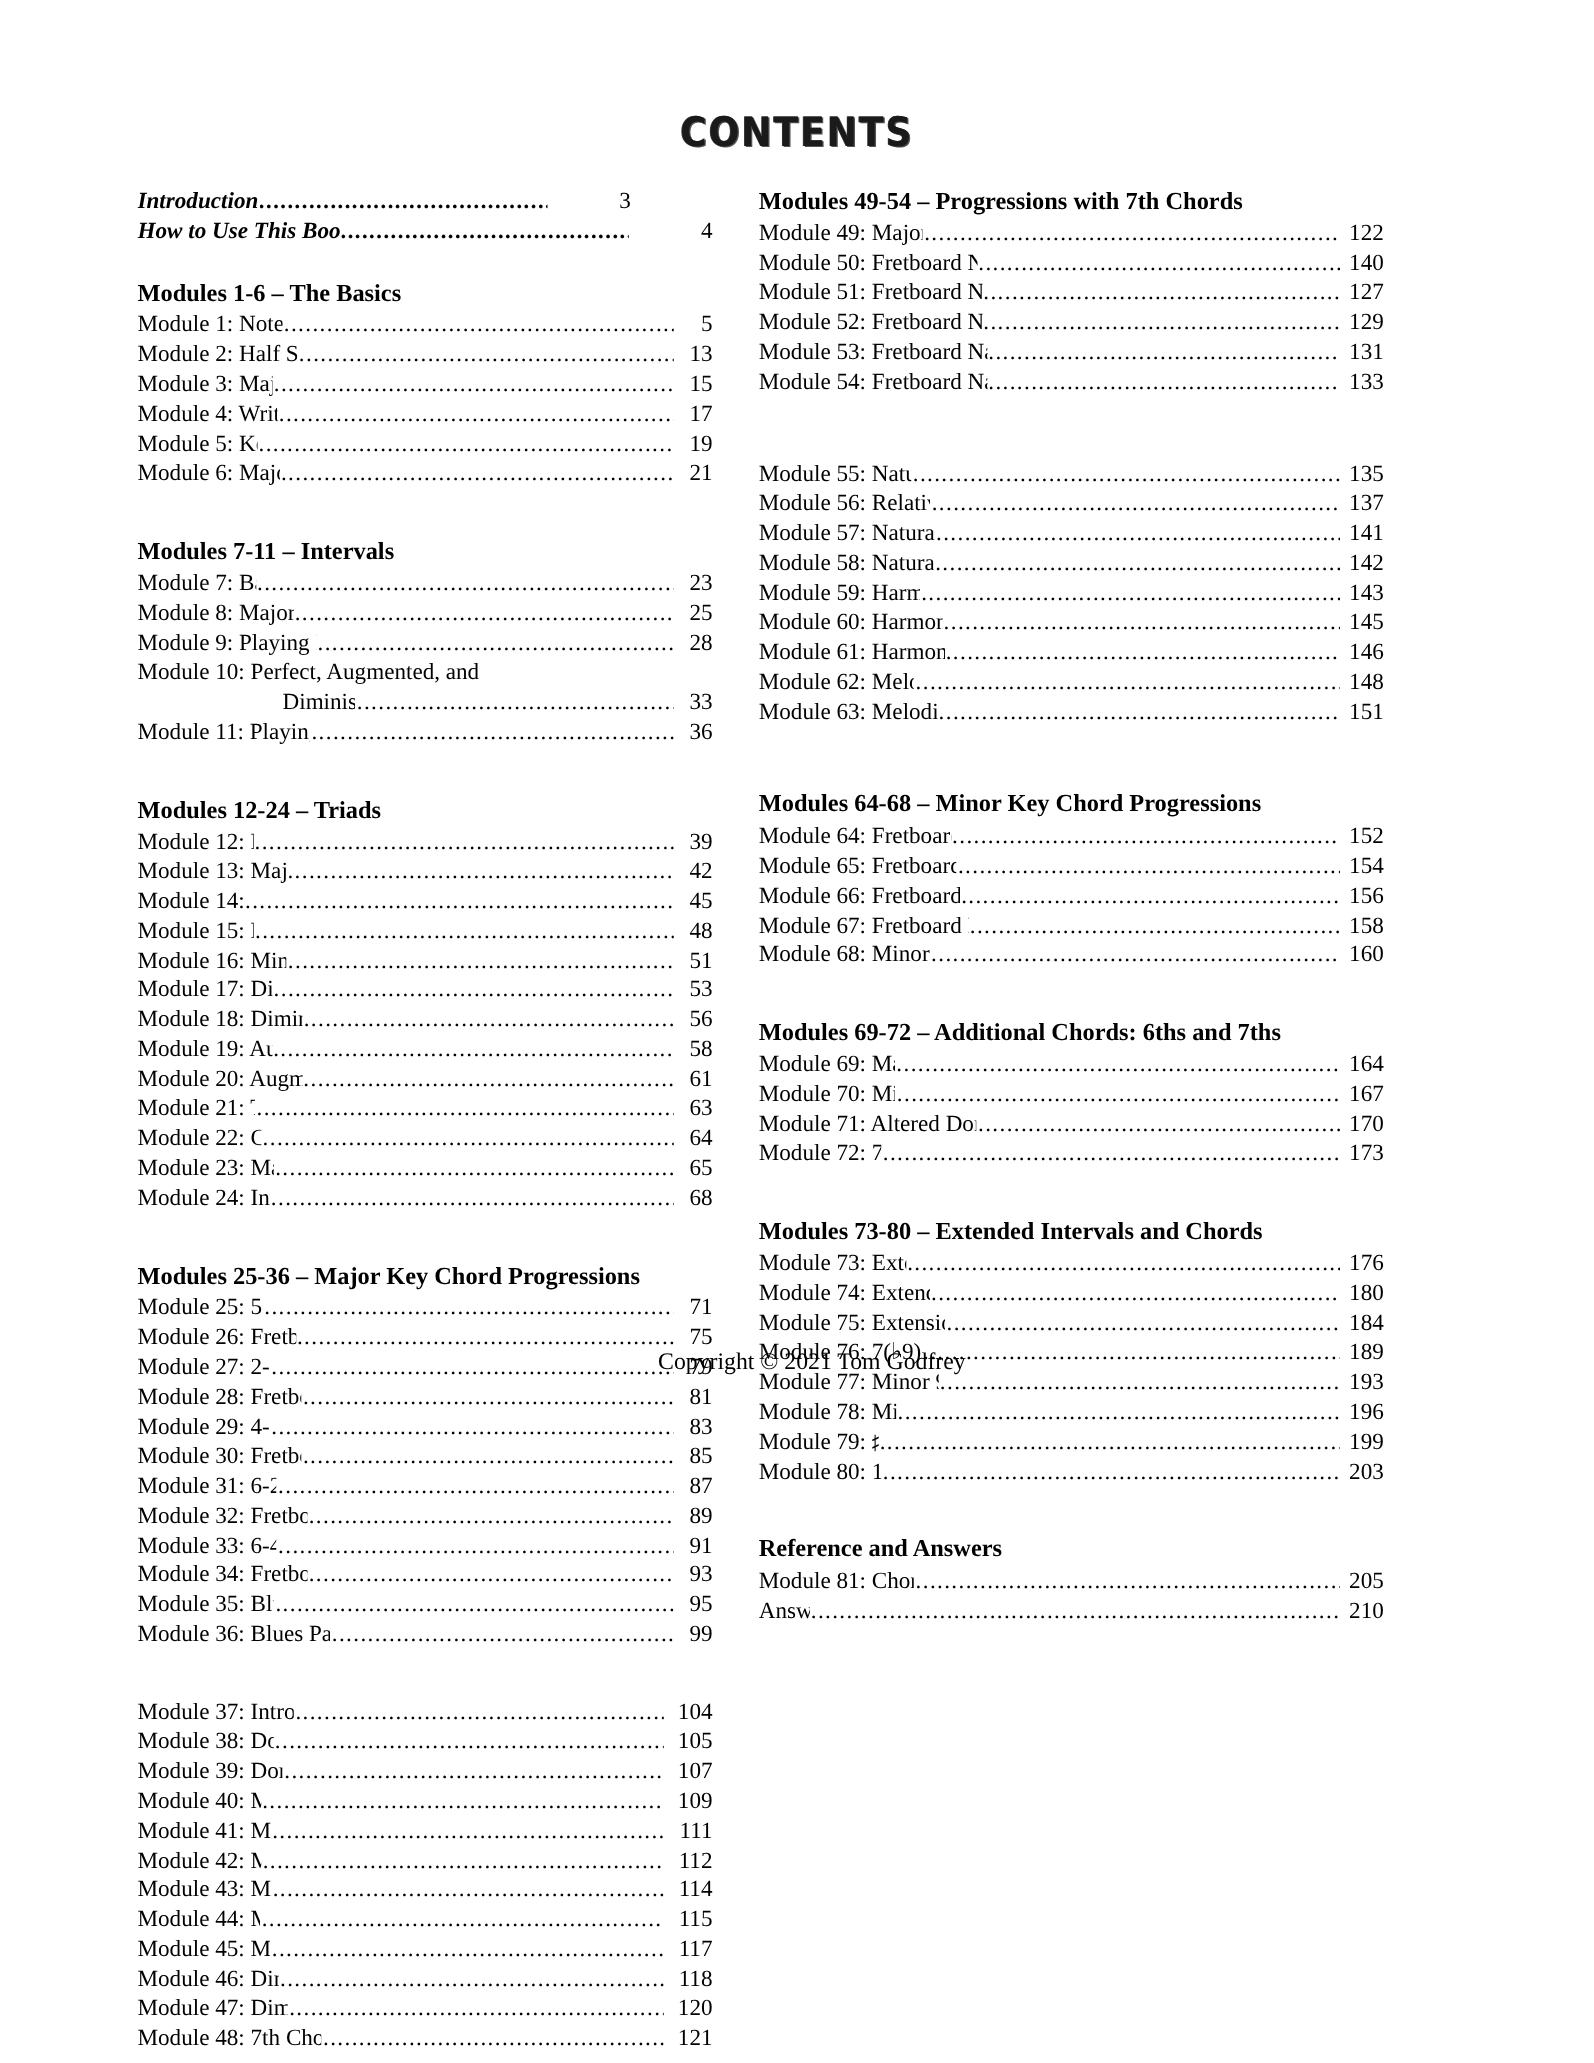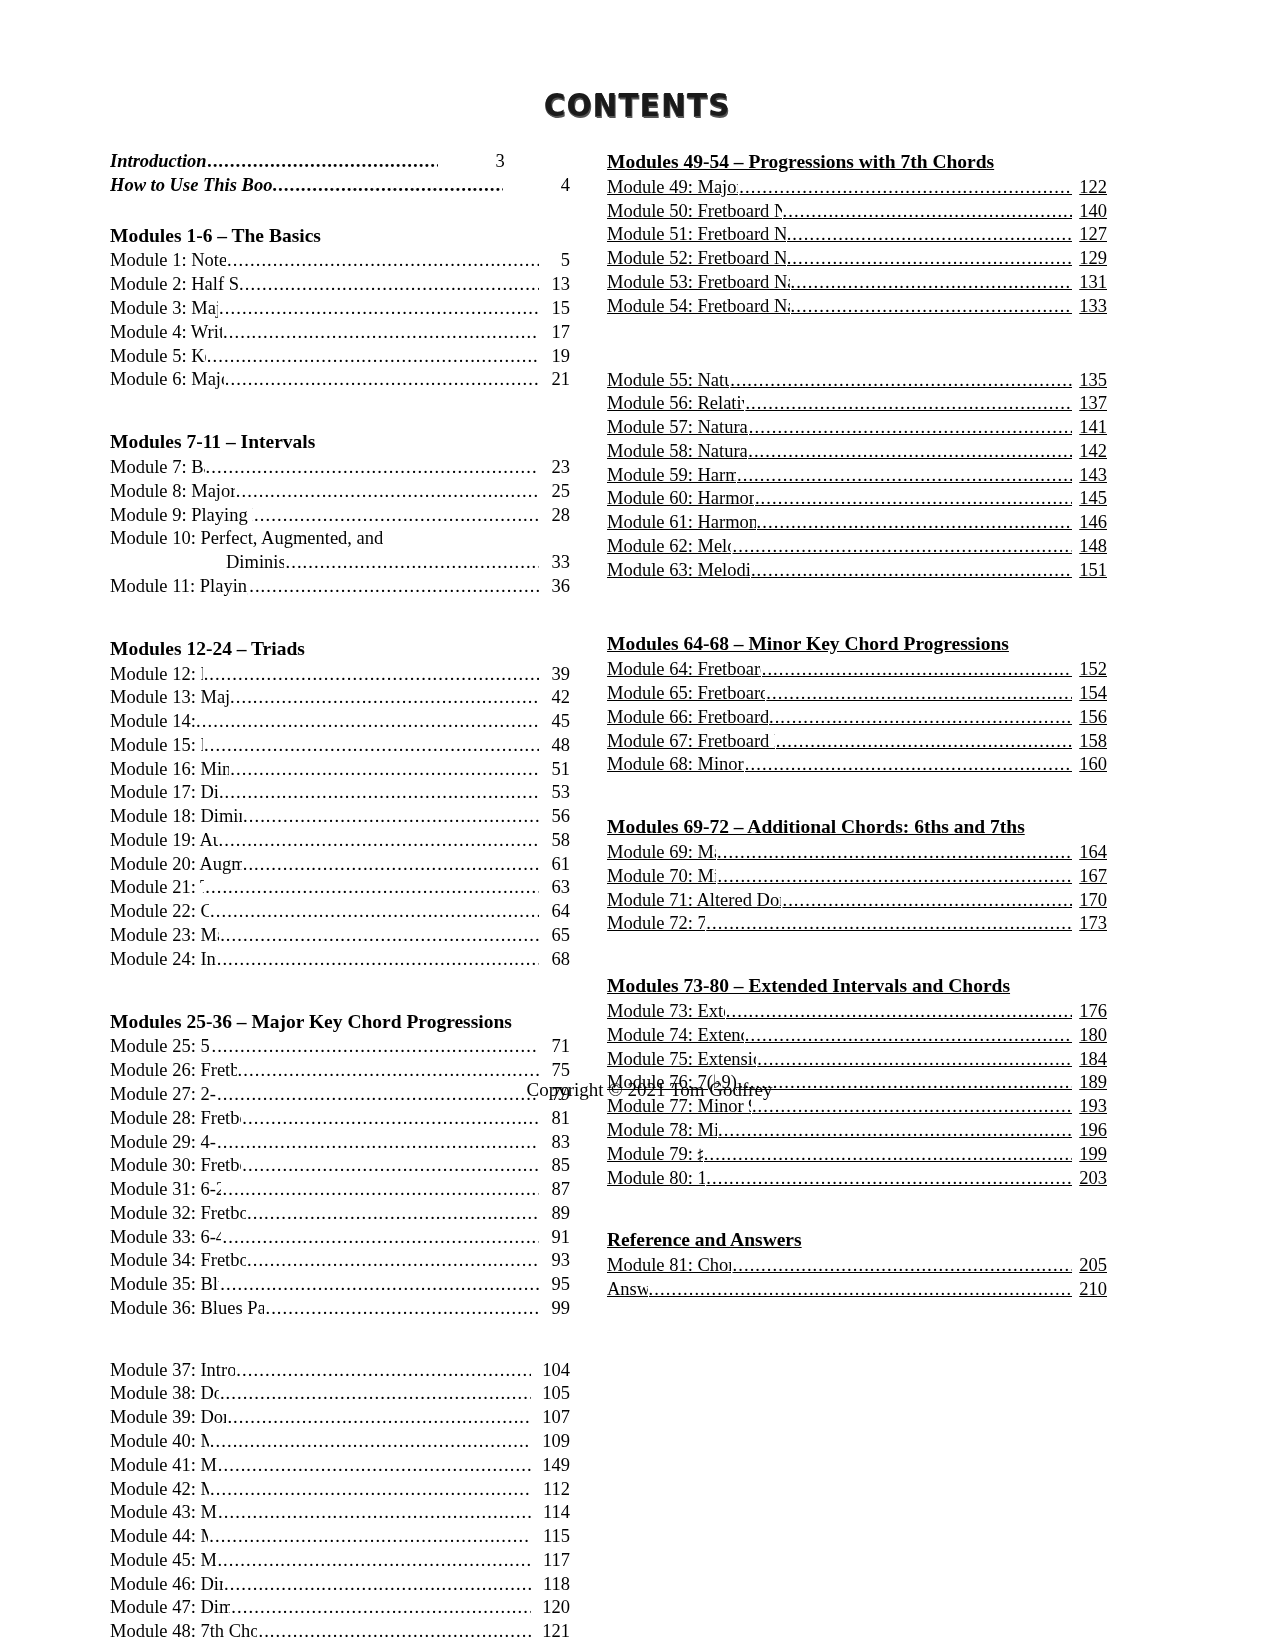--- a/index.html
+++ b/index.html
@@ -49,21 +49,20 @@
     display: flex;
     align-items: flex-start;
   }
   .col-left {
     width: 460px;
     margin-left: 110px;
   }
   .col-right {
     width: 500px;
     margin-left: 37px;
-    text-decoration: underline;
   }
 
   
   .section {
     margin: 0;
   }
   .section-head {
     font-weight: bold;
     font-size: 19.5px;
     line-height: 1.28;
@@ -376,21 +375,21 @@
             <span class="pg">107</span>
           </div>
           <div class="entry wide-pg">
             <span class="etext">Module 40: Major 7 Chords</span>
             <span class="leader"></span>
             <span class="pg">109</span>
           </div>
           <div class="entry wide-pg">
             <span class="etext">Module 41: Major 7 Arpeggios</span>
             <span class="leader"></span>
-            <span class="pg">149</span>
+            <span class="pg">111</span>
           </div>
           <div class="entry wide-pg">
             <span class="etext">Module 42: Minor 7 Chords</span>
             <span class="leader"></span>
             <span class="pg">112</span>
           </div>
           <div class="entry wide-pg">
             <span class="etext">Module 43: Minor 7 Arpeggios</span>
             <span class="leader"></span>
             <span class="pg">114</span>

